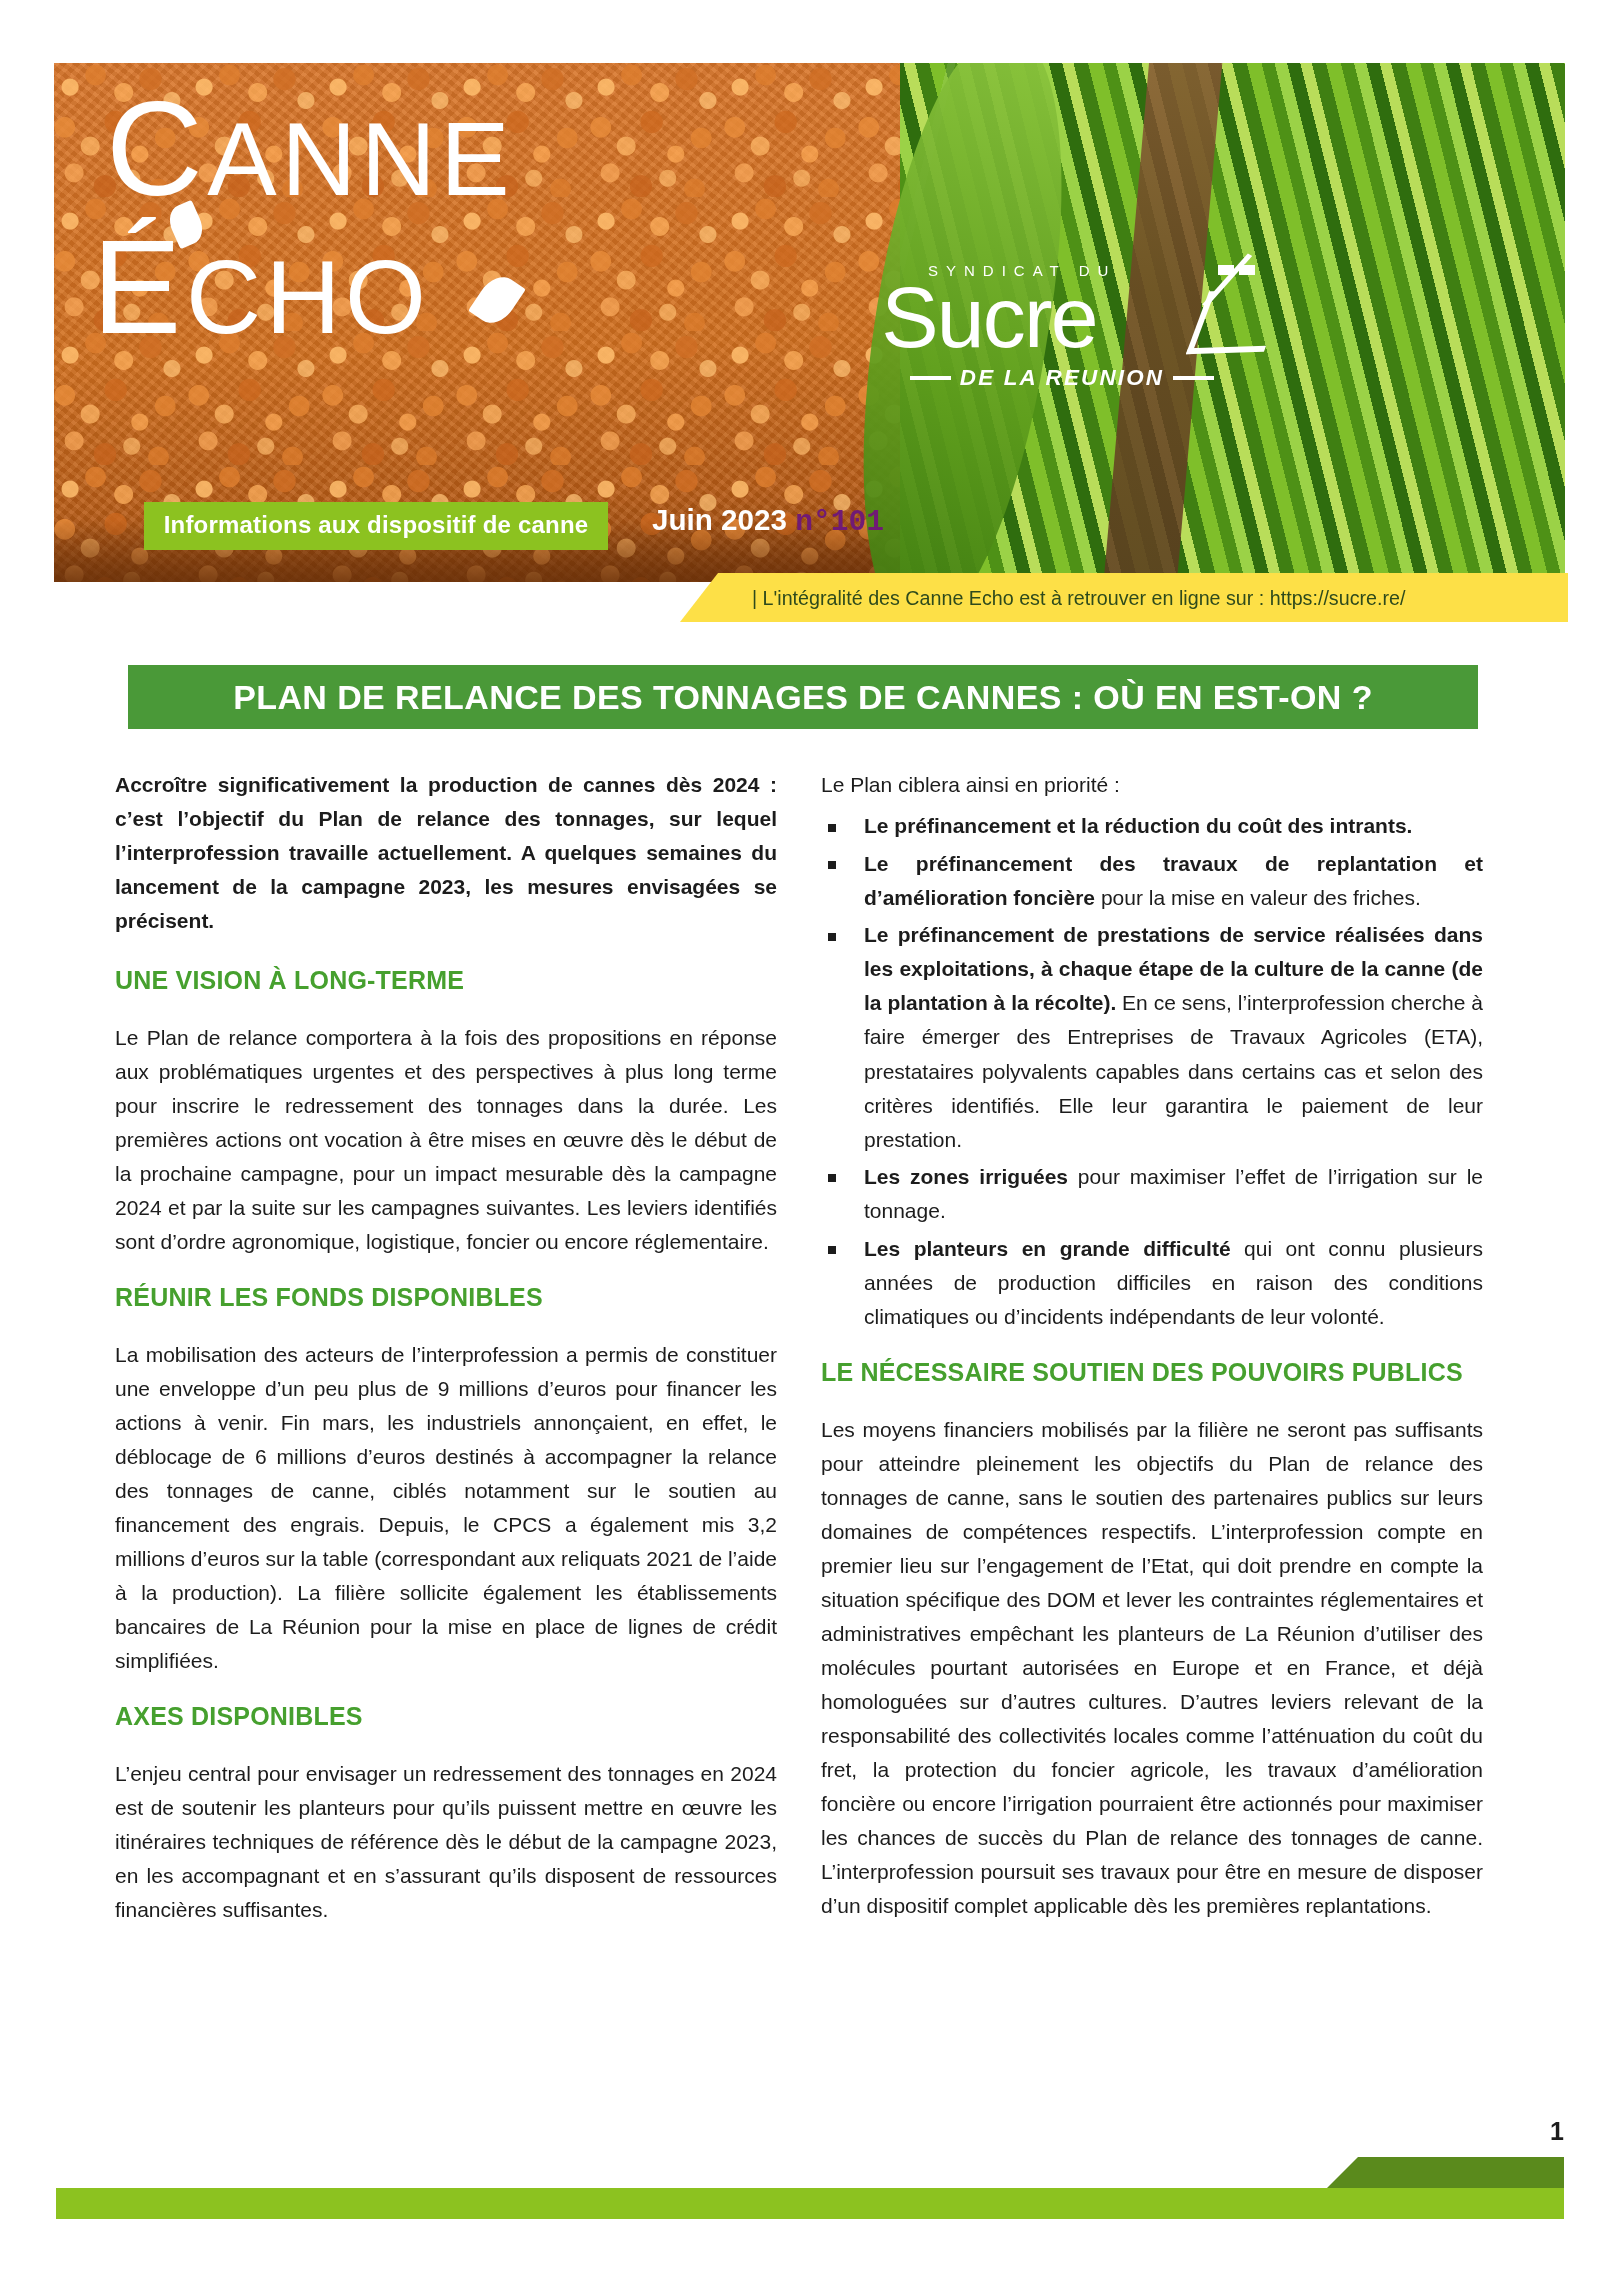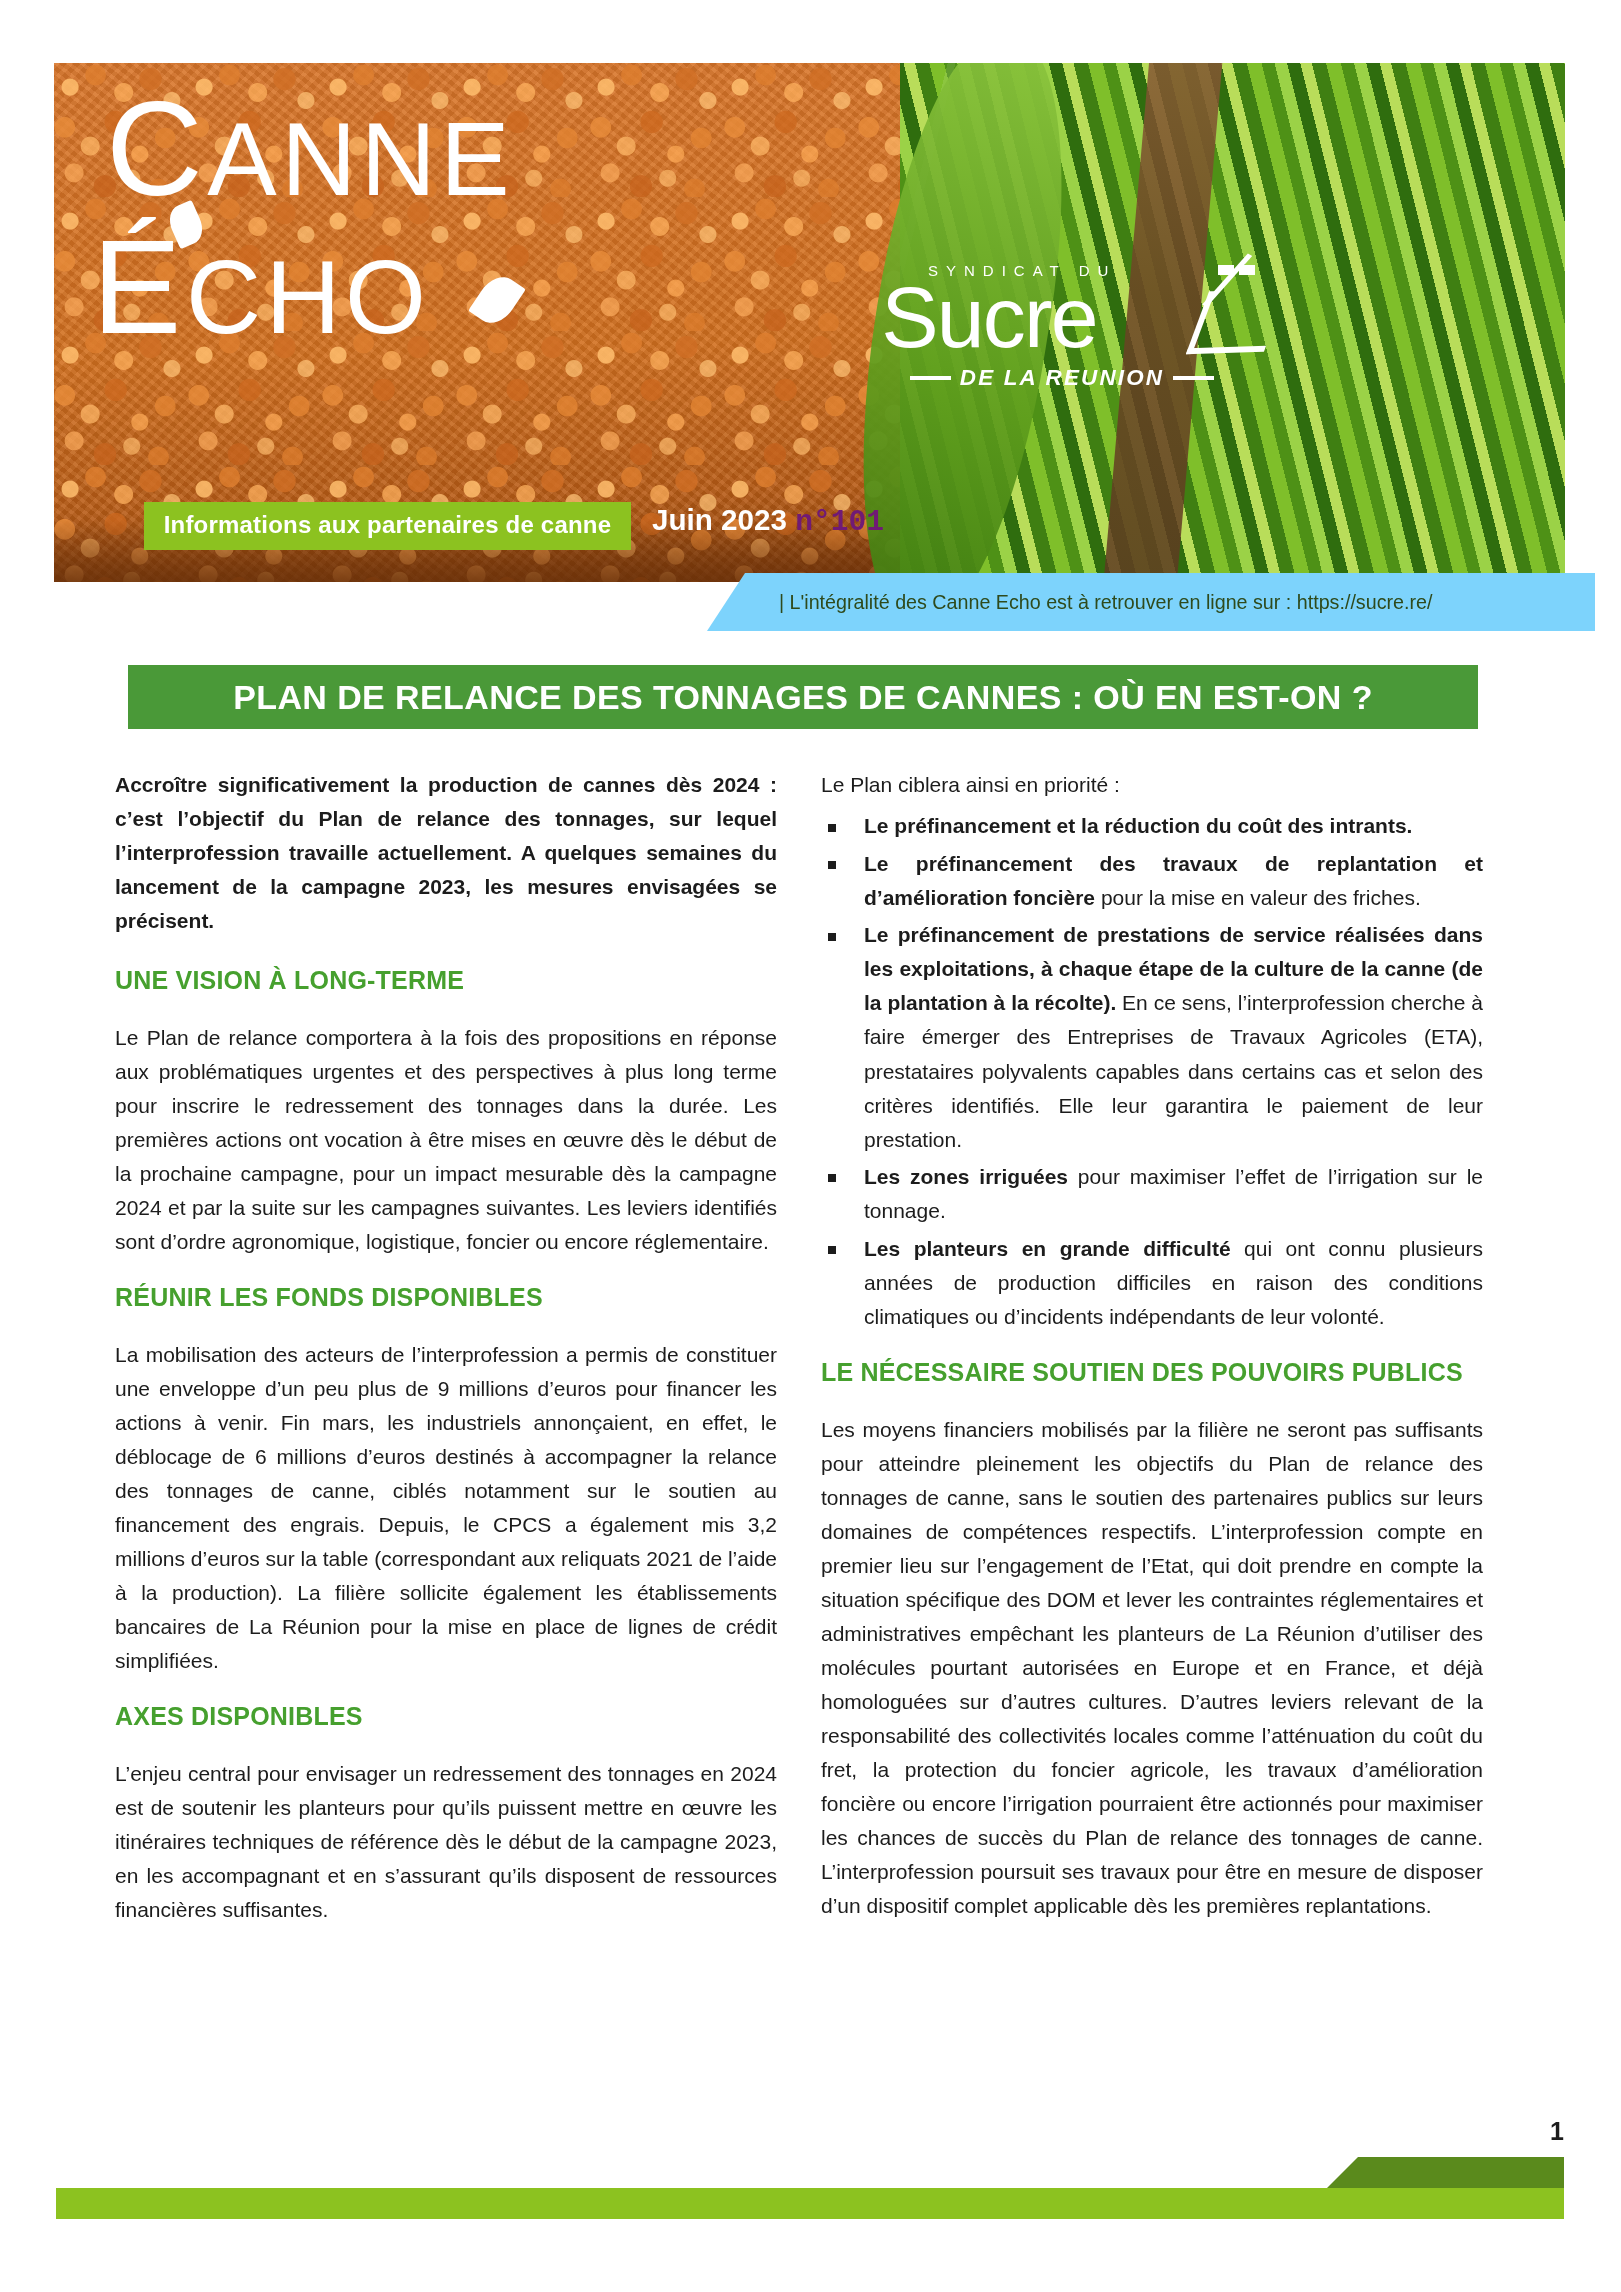--- a/index.html
+++ b/index.html
@@ -220,23 +220,23 @@
     letter-spacing: 2.2px;
     display: flex; align-items: center; gap: 9px;
     justify-content: center;
     font-style: italic;
   }
   .ssr-bottom .rule { flex: 0 0 41px; height: 3.6px; background: #fff; }
 
   
   .url-ribbon {
     position: absolute;
-    left: 707px; top: 573px;
-    width: 888px; height: 58px;
-    background: #7dd3fc;
+    left: 680px; top: 573px;
+    width: 888px; height: 49px;
+    background: #fde047;
     clip-path: polygon(38px 0, 100% 0, 100% 100%, 0 100%);
     z-index: 9;
   }
   .url-ribbon span {
     position: absolute;
     left: 72px; top: 50%;
     transform: translateY(-50%);
     font-size: 19.7px;
     color: #2e4a1c;
     white-space: nowrap;
@@ -332,21 +332,21 @@
 
     <div class="logo-block">
       <div class="logo-canne"><span class="cap">C</span>ANNE</div>
       <div class="logo-echo">
         <span><span class="cap">É</span>CHO</span>
         <span class="leaf-mark leaf-in-e"></span>
         <span class="leaf-mark leaf-in-o"></span>
       </div>
     </div>
 
-    <div class="tagline">Informations aux partenaires de canne</div>
+    <div class="tagline">Informations aux dispositif de canne</div>
 
     <div class="issue">
       <span>Juin 2023</span>
       <span class="num">n°101</span>
     </div>
 
     <div class="ssr-logo">
       <div class="ssr-top">
         <span>SYNDICAT DU</span>
         <span class="ssr-dashes">

